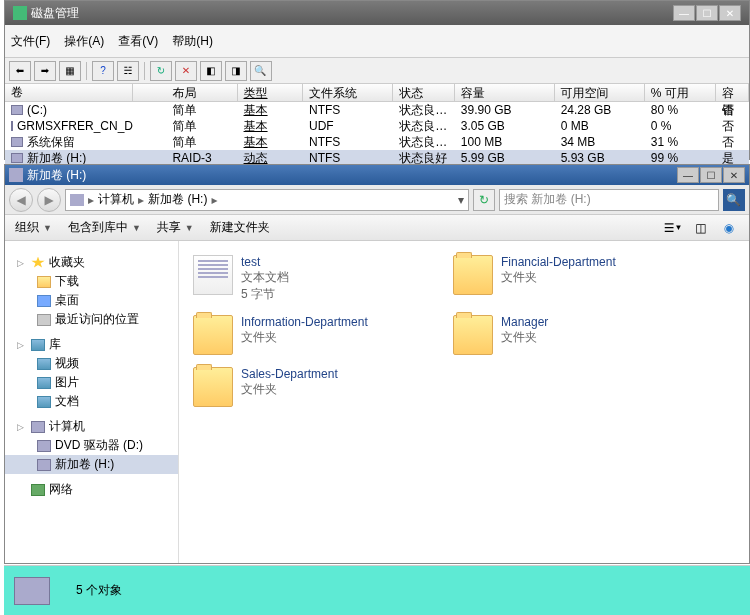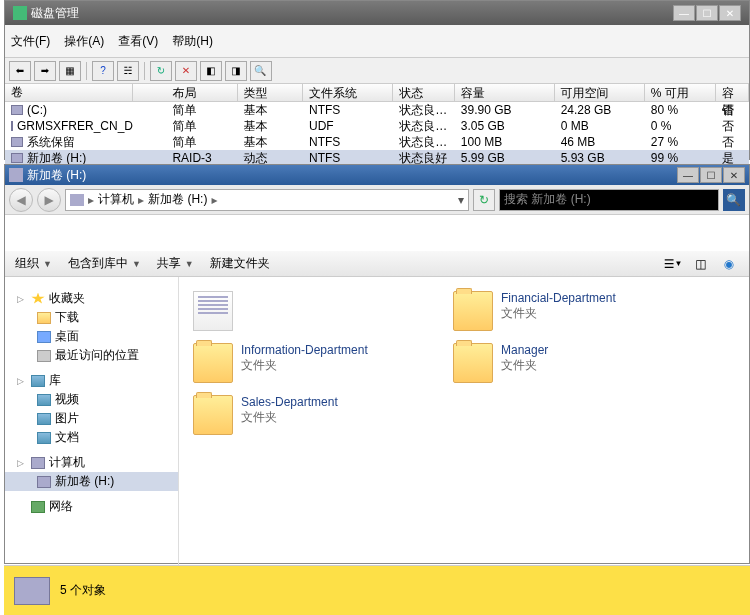--- a/index.html
+++ b/index.html
@@ -18,21 +18,21 @@
   .dm-tb .sep { width: 1px; height: 18px; background: #bbb; margin: 0 2px; }
   
   .dm-grid { background: #fff; }
   .dm-grid .hdr { display: flex; background: linear-gradient(#fdfdfd, #e8e8e8); border-bottom: 1px solid #ccc; height: 18px; }
   .dm-grid .hdr > div { border-right: 1px solid #ccc; padding: 1px 6px; color: #000; }
   .dm-grid .row { display: flex; height: 16px; align-items: center; }
   .dm-grid .row > div { padding: 0 6px; white-space: nowrap; overflow: hidden; }
   .dm-grid .row.sel { background: #d0d8e8; }
   .c-vol { width: 134px; display: flex; align-items: center; gap: 4px; }
   .c-lay { width: 74px; margin-left: 33px; }
-  .c-typ { width: 68px; }
+  .c-typ { width: 68px; text-decoration: underline; }
   .c-fs  { width: 94px; }
   .c-st  { width: 64px; }
   .c-cap { width: 104px; }
   .c-free{ width: 94px; }
   .c-pct { width: 74px; }
   .c-err { width: 34px; }
   .vico { width: 12px; height: 10px; background: #aac; border: 1px solid #779; display: inline-block; }
   
   
   .ex-window { position: absolute; top: 164px; left: 4px; width: 746px; height: 400px; border: 1px solid #888; background: #fff; }
@@ -42,24 +42,24 @@
   .ex-title .wc span { width: 22px; height: 16px; background: #ccc; border: 1px solid #999; display: flex; align-items: center; justify-content: center; font-size: 10px; color: #333; }
   
   .ex-nav { height: 30px; background: #eaeaea; display: flex; align-items: center; gap: 4px; padding: 0 4px; border-bottom: 1px solid #ccc; }
   .navbtn { width: 24px; height: 24px; border: 1px solid #bbb; border-radius: 12px; background: linear-gradient(#f8f8f8,#ddd); display: flex; align-items: center; justify-content: center; color: #888; }
   .crumb { flex: 1; height: 22px; border: 1px solid #aaa; background: #fff; display: flex; align-items: center; padding: 0 4px; gap: 4px; }
   .crumb .dico { width: 14px; height: 12px; background: #aac; }
   .crumb .dd { color: #666; }
   .crumb .sp { flex: 1; }
   .crumb .tri { color: #555; }
   .refresh { width: 22px; height: 22px; border: 1px solid #aaa; background: #eee; display: flex; align-items: center; justify-content: center; color: #2a5; }
-  .search { width: 220px; height: 22px; border: 1px solid #aaa; background: #000000; display: flex; align-items: center; padding: 0 4px; color: #888; }
+  .search { width: 220px; height: 22px; border: 1px solid #aaa; background: #ffffff; display: flex; align-items: center; padding: 0 4px; color: #888; }
   .gobtn { width: 22px; height: 22px; background: #2a5a98; color: #fff; display: flex; align-items: center; justify-content: center; }
   
-  .ex-cmd { height: 26px; background: linear-gradient(#f8f8f8,#e6e6e6); display: flex; align-items: center; gap: 16px; padding: 0 10px; border-bottom: 1px solid #ccc; margin-top: 36px; }
+  .ex-cmd { height: 26px; background: linear-gradient(#f8f8f8,#e6e6e6); display: flex; align-items: center; gap: 16px; padding: 0 10px; border-bottom: 1px solid #ccc; }
   .ex-cmd .item { display: flex; align-items: center; gap: 4px; cursor: default; }
   .ex-cmd .item .dd { color: #555; font-size: 9px; }
   .ex-cmd .right { margin-left: auto; display: flex; gap: 8px; }
   .ex-cmd .right .icobtn { width: 20px; height: 20px; border: 1px solid transparent; display: flex; align-items: center; justify-content: center; }
   
   .ex-body { display: flex; height: 322px; }
   .ex-tree { width: 174px; border-right: 1px solid #ddd; overflow: auto; padding: 6px 0; }
   .tnode { display: flex; align-items: center; gap: 4px; padding: 1px 4px; white-space: nowrap; }
   .tnode.hdr { padding-left: 12px; margin-top: 6px;}
   .tnode.l2 { padding-left: 32px; }
@@ -78,21 +78,21 @@
   .fitem { width: 220px; display: flex; gap: 8px; align-items: flex-start; }
   .fico { width: 40px; height: 40px; flex-shrink: 0; }
   .fico.txt { background: linear-gradient(#fff,#eee); border: 1px solid #ccc; position: relative; }
   .fico.txt::before { content: ""; position: absolute; top: 4px; left: 4px; right: 4px; height: 2px; background: #aac; box-shadow: 0 4px 0 #aac, 0 8px 0 #aac, 0 12px 0 #aac, 0 16px 0 #aac; }
   .fico.fold { background: linear-gradient(#fe9,#fc6); border: 1px solid #da5; border-radius: 2px; position: relative; }
   .fico.fold::before { content: ""; position: absolute; top: -4px; left: 2px; width: 14px; height: 5px; background: #fd8; border: 1px solid #da5; border-bottom: none; border-radius: 2px 2px 0 0; }
   .ftxt .fname { color: #224488; }
   .ftxt .fmeta { color: #666; }
   
   
-  .statusbar { position: absolute; left: 4px; bottom: 0; width: 746px; height: 50px; border-top: 1px solid #ccc; background: #fde047; display: flex; align-items: center; gap: 10px; padding: 0 10px; }
+  .statusbar { position: absolute; left: 4px; bottom: 0; width: 746px; height: 50px; border-top: 1px solid #ccc; background: #5eead4; display: flex; align-items: center; gap: 26px; padding: 0 10px; }
   .statusbar .dico { width: 36px; height: 28px; background: #aac; border: 1px solid #779; }
 </style>
 </head>
 <body>
 
 <div class="dm-window">
   <div class="dm-title">
     <span class="ico"></span>
     <span>磁盘管理</span>
     <div class="wc">
@@ -165,22 +165,22 @@
         <div class="row">
           <div class="c-vol">
             <span class="vico"></span>
             <span>系统保留</span>
           </div>
           <div class="c-lay">简单</div>
           <div class="c-typ">基本</div>
           <div class="c-fs">NTFS</div>
           <div class="c-st">状态良…</div>
           <div class="c-cap">100 MB</div>
-          <div class="c-free">46 MB</div>
-          <div class="c-pct">27 %</div>
+          <div class="c-free">34 MB</div>
+          <div class="c-pct">31 %</div>
           <div class="c-err">否</div>
         </div>
         <div class="row sel">
           <div class="c-vol">
             <span class="vico"></span>
             <span>新加卷 (H:)</span>
           </div>
           <div class="c-lay">RAID-3</div>
           <div class="c-typ">动态</div>
           <div class="c-fs">NTFS</div>
@@ -281,34 +281,43 @@
       <div class="tnode l2">
           <span class="tico lib"></span>
           <span>文档</span>
         </div>
 
       <div class="tnode hdr">
           <span class="exp">▷</span>
           <span class="tico drive"></span>
           <span>计算机</span>
         </div>
+      <div class="tnode l2">
+          <span class="tico drive"></span>
+          <span>DVD 驱动器 (D:)</span>
+        </div>
       <div class="tnode l2 sel">
           <span class="tico drive"></span>
           <span>新加卷 (H:)</span>
         </div>
 
       <div class="tnode hdr">
           <span class="exp"></span>
           <span class="tico net"></span>
           <span>网络</span>
         </div>
     </div>
     <div class="ex-files" id="ex-files">
         <div class="fitem">
           <div class="fico txt"></div>
+          <div class="ftxt">
+            <div class="fname">test</div>
+            <div class="fmeta">文本文档</div>
+            <div class="fmeta">5 字节</div>
+          </div>
         </div>
         <div class="fitem">
           <div class="fico fold"></div>
           <div class="ftxt">
             <div class="fname">Financial-Department</div>
             <div class="fmeta">文件夹</div>
           </div>
         </div>
         <div class="fitem">
           <div class="fico fold"></div>

